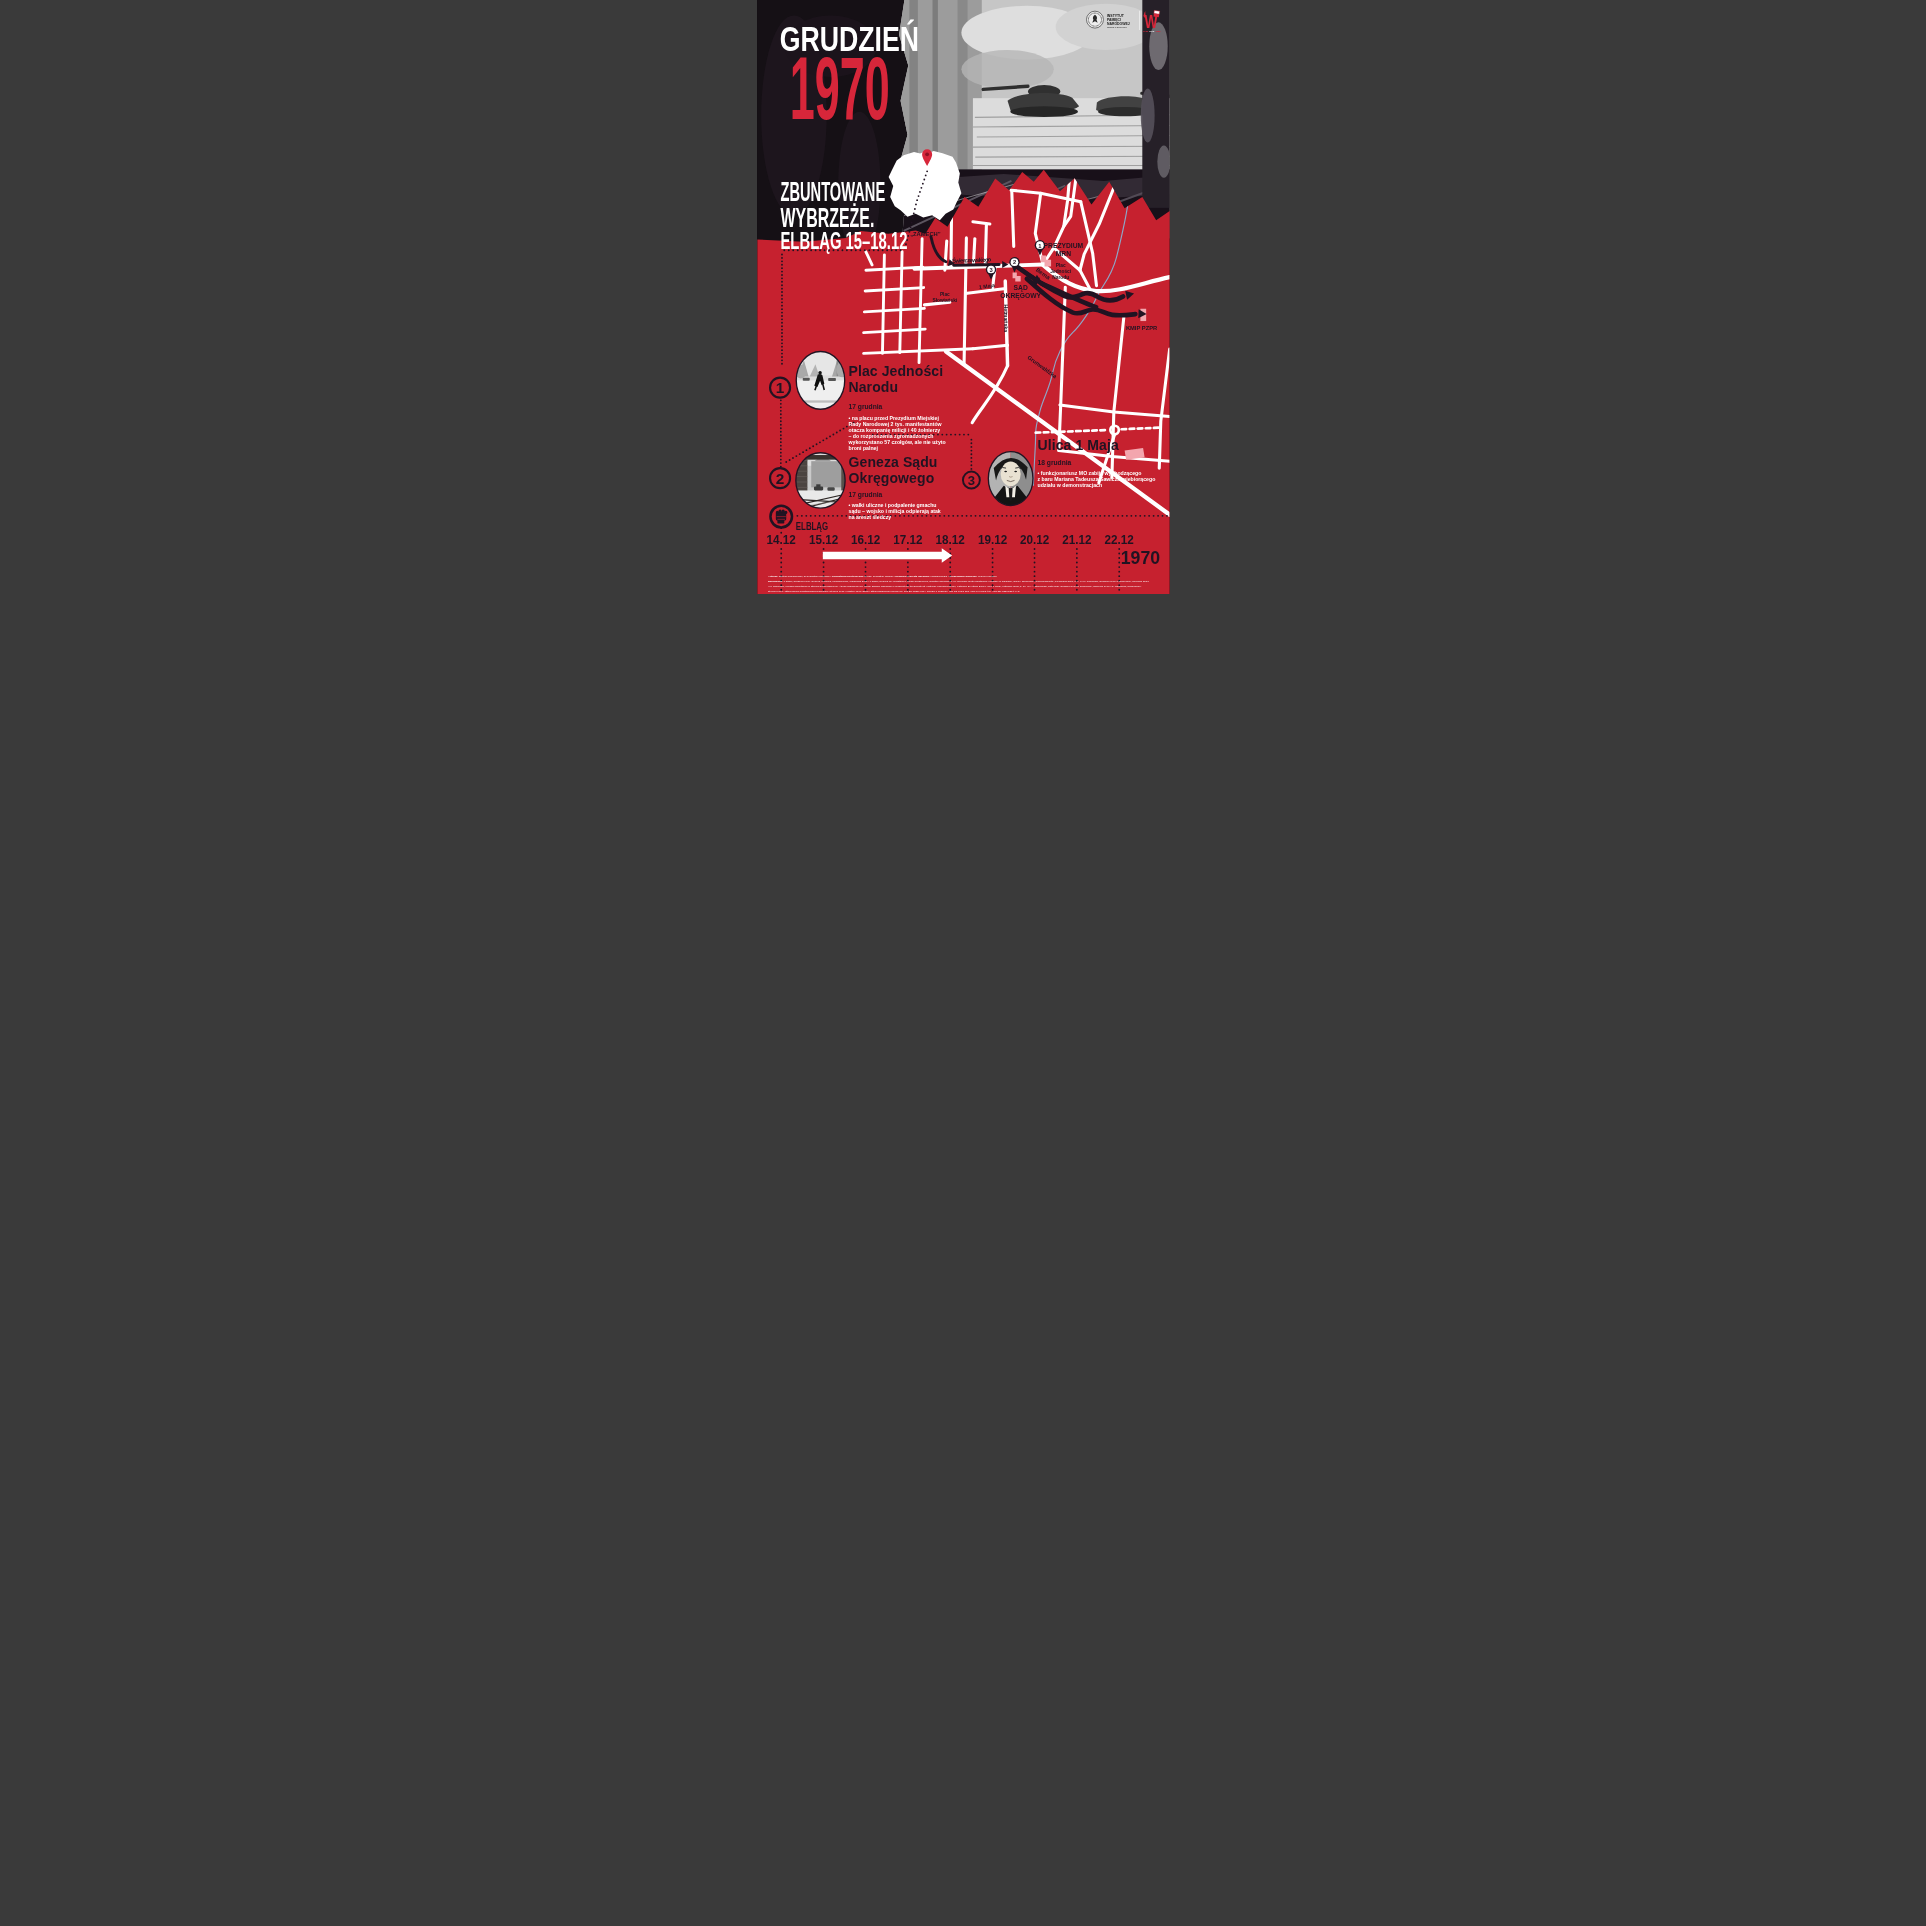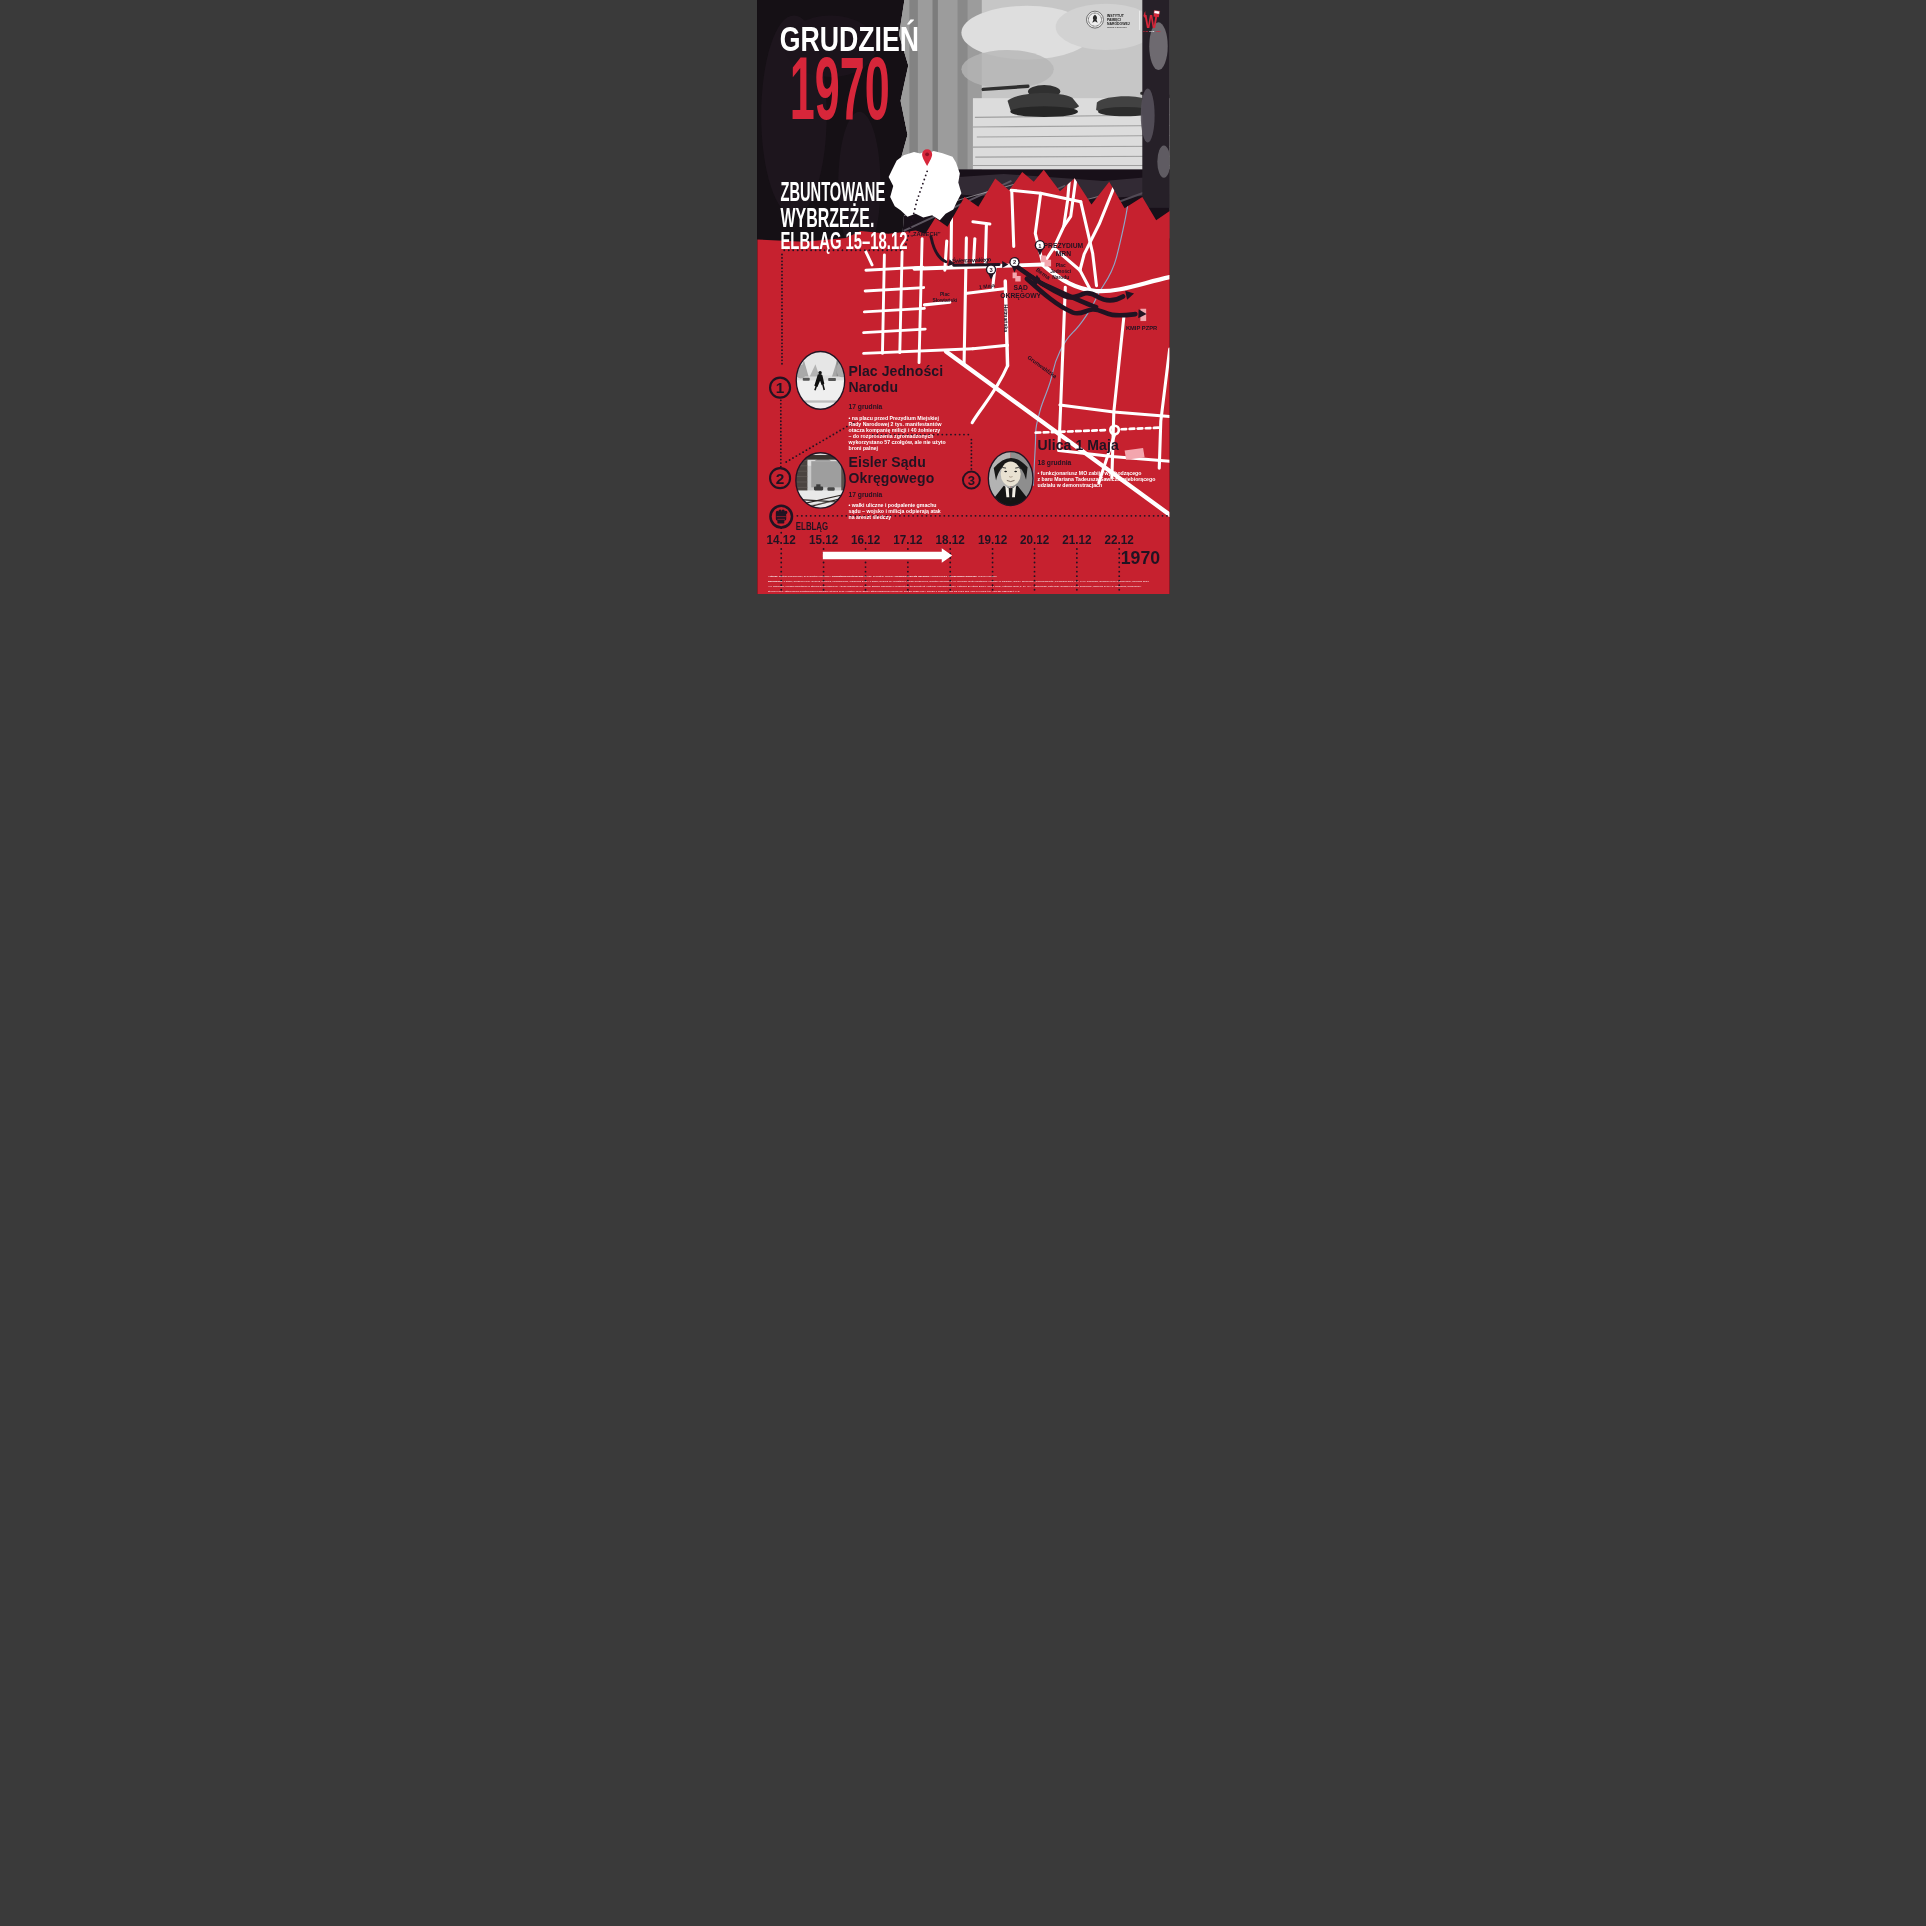--- a/index.html
+++ b/index.html
@@ -775,21 +775,21 @@
   <div class="sec-date" style="margin-top:7.7px">17 grudnia</div>
   <div class="sec-body" style="margin-top:4.2px">• na placu przed Prezydium Miejskiej
 Rady Narodowej 2 tys. manifestantów
 otacza kompanię milicji i 40 żołnierzy
 – do rozproszenia zgromadzonych
 wykorzystano 57 czołgów, ale nie użyto
 broni palnej</div>
 </div>
 
 <div class="abs" style="left:92px;top:455px;width:112px">
-  <div class="sec-title">Eisler Sądu
+  <div class="sec-title">Geneza Sądu
 Okręgowego</div>
   <div class="sec-date" style="margin-top:4.6px">17 grudnia</div>
   <div class="sec-body" style="margin-top:3.9px">• walki uliczne i podpalenie gmachu
 sądu – wojsko i milicja odpierają atak
 na areszt śledczy</div>
 </div>
 
 <div class="abs" style="left:281px;top:438px;width:123px">
   <div class="sec-title">Ulica 1 Maja</div>
   <div class="sec-date" style="margin-top:5.4px">18 grudnia</div>

